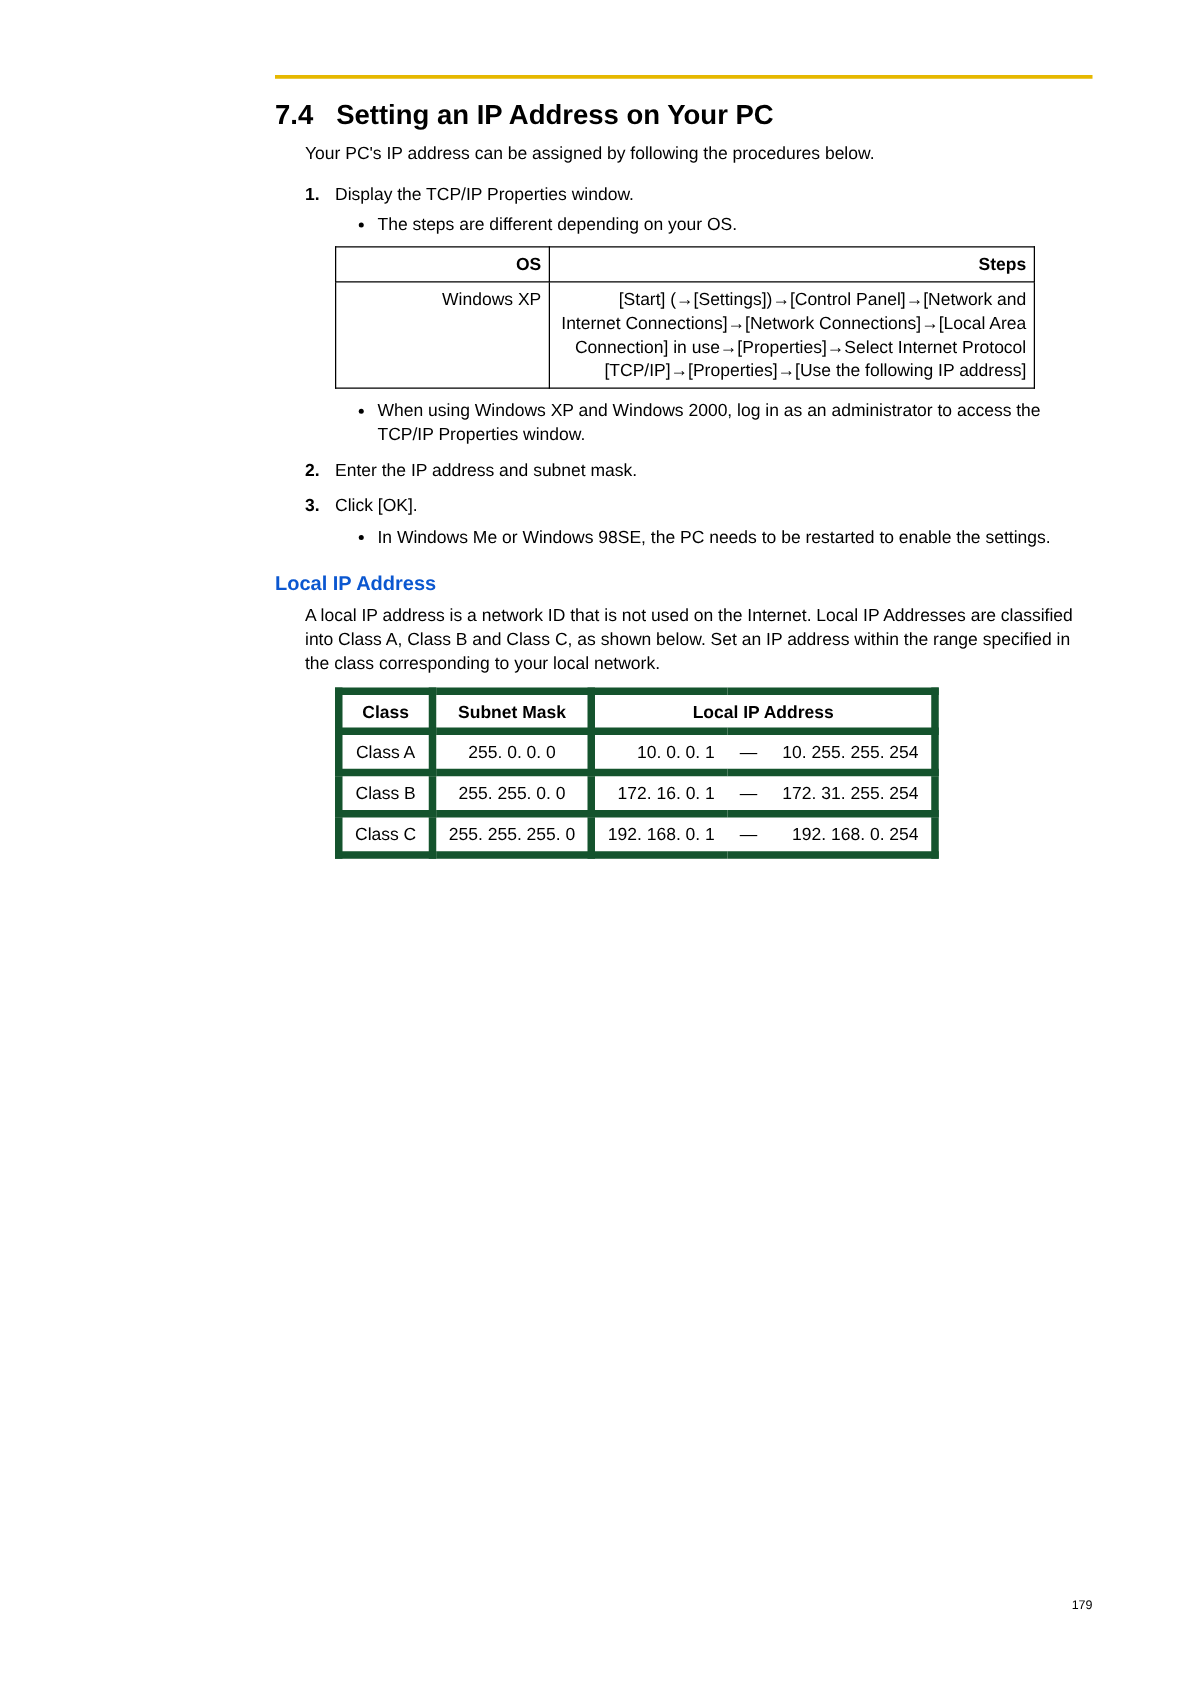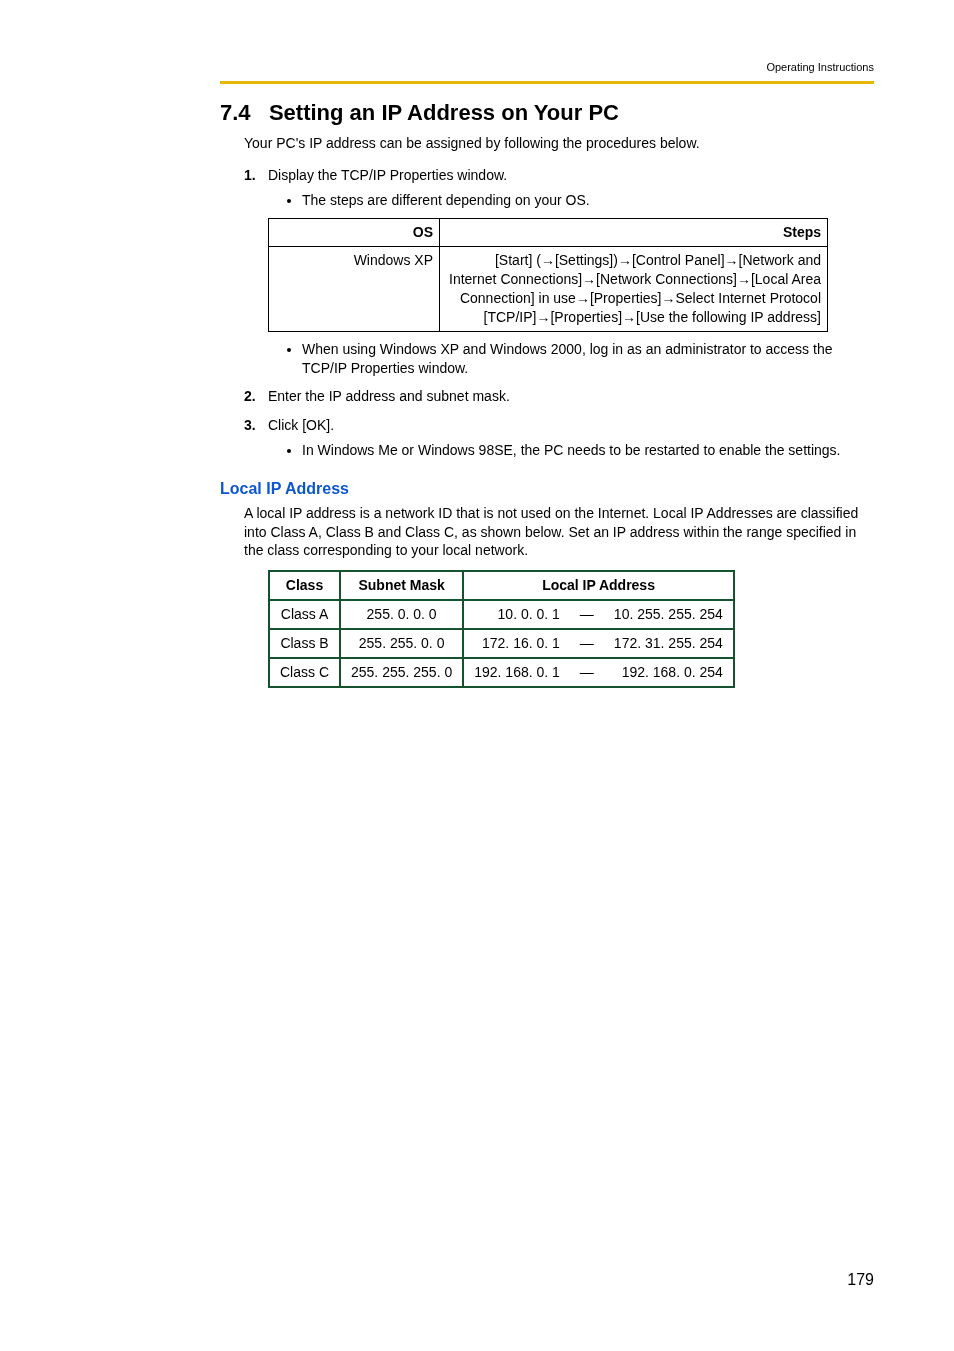--- a/index.html
+++ b/index.html
@@ -82,48 +82,47 @@
     margin: 18px 0 4px 0;
   }
   .sub-intro {
     margin: 0 0 10px 24px;
   }
   table.ip {
     border-collapse: collapse;
     margin: 0 0 0 48px;
   }
   table.ip th, table.ip td {
-    border: 2px solid #14532d;
+    border: 6px solid #14532d;
     padding: 4px 10px;
     font-size: 14px;
     vertical-align: top;
   }
   table.ip th {
     text-align: center;
     font-weight: bold;
   }
   table.ip td.center {
     text-align: center;
   }
   .local-ip-cell {
     white-space: nowrap;
   }
   .page-number {
     position: absolute;
     bottom: 60px;
     right: 80px;
-    font-size: 16px;
+    font-size: 10px;
   }
 </style>
 </head>
 <body>
 
 <div class="page">
 
-  <div class="running-header">Operating Instructions</div>
   <div class="hr-top"></div>
 
   <h2 class="section-title">
     <span>7.4</span>&nbsp;&nbsp;&nbsp;<span>Setting an IP Address on Your PC</span>
   </h2>
 
   <p class="intro">Your PC's IP address can be assigned by following the procedures below.</p>
 
   <ol class="steps">
 

